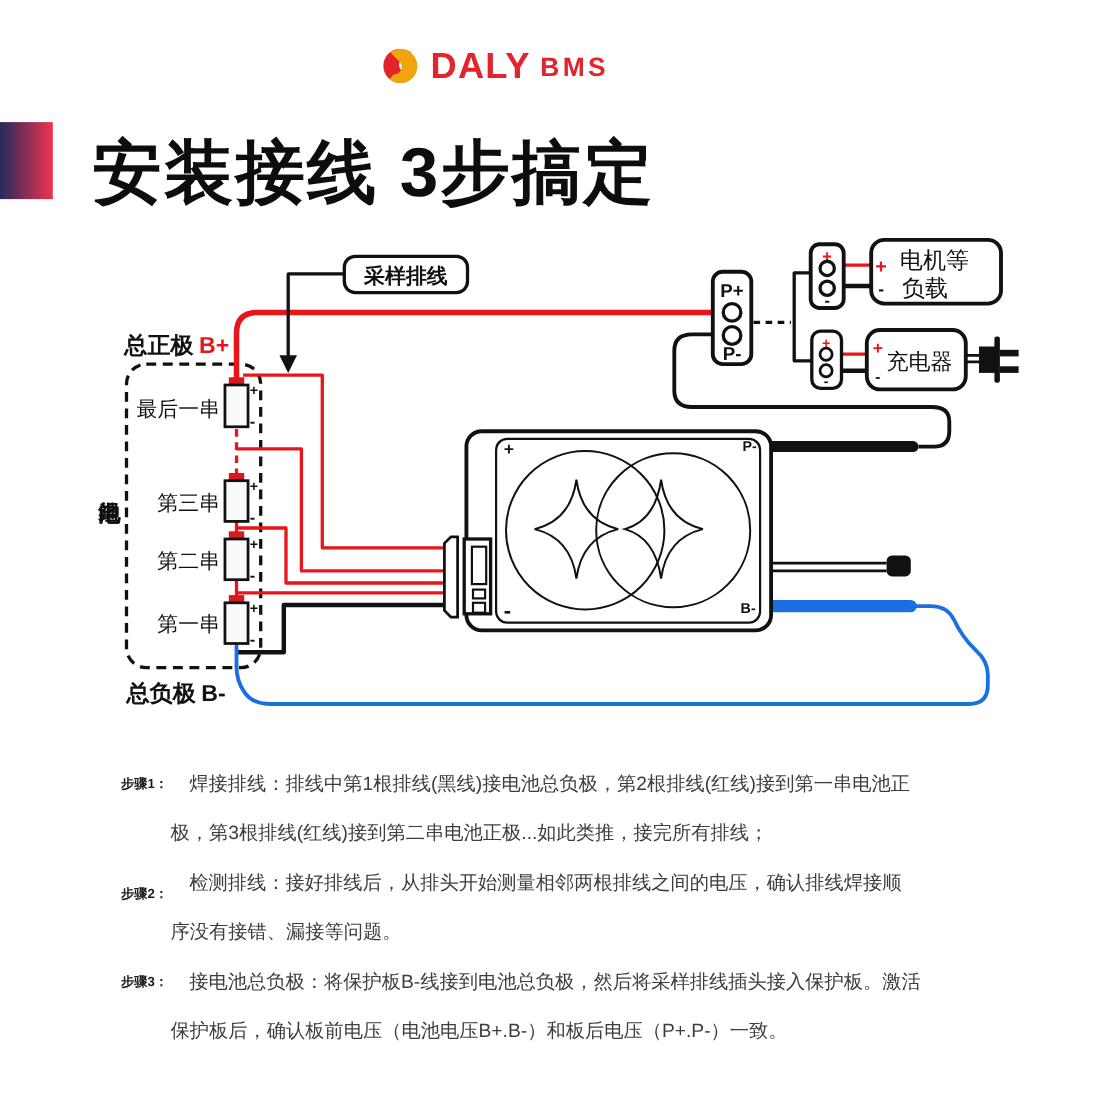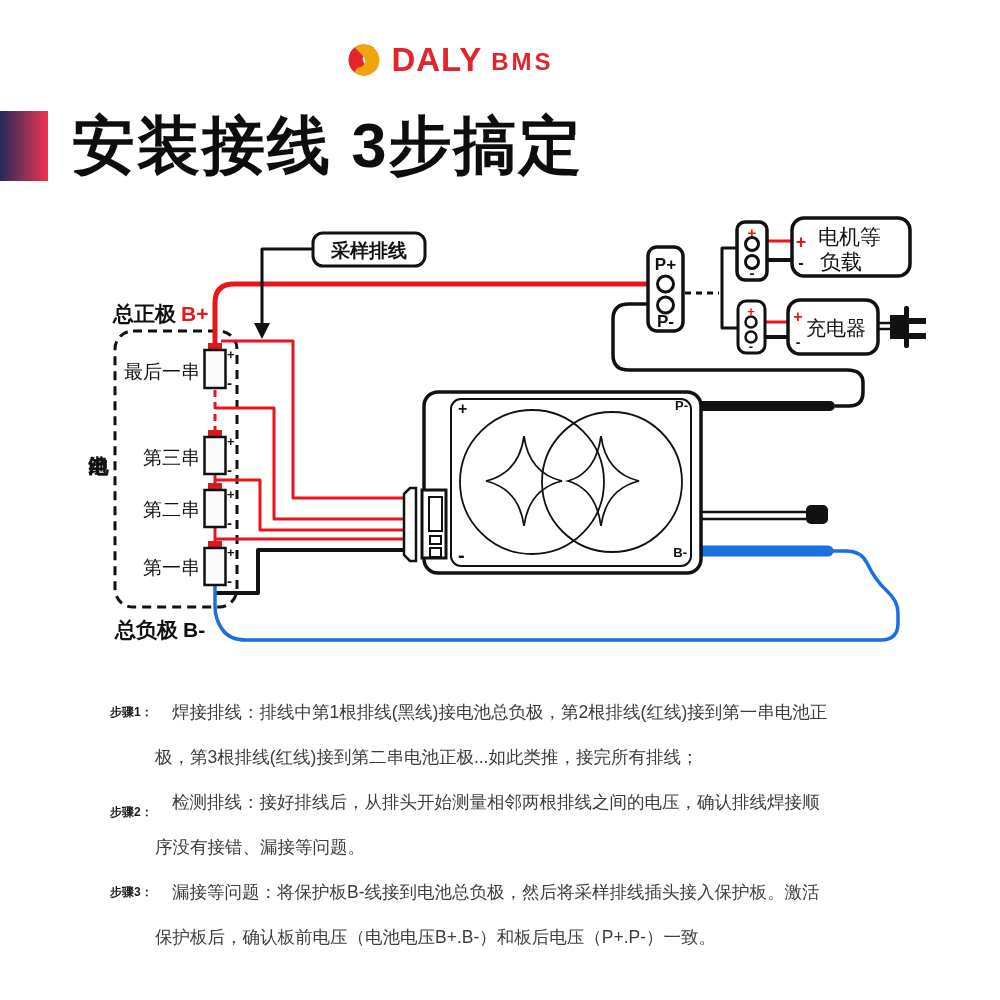--- a/index.html
+++ b/index.html
@@ -6,21 +6,21 @@
   #page{position:relative;width:1000px;height:1000px;background:#fff;overflow:hidden;
         font-family:"Liberation Sans",sans-serif;}
   
   #brand{position:absolute;top:42px;left:0;width:900px;display:flex;justify-content:center;
          align-items:center;gap:9px;}
   #brand .word{font-size:33px;font-weight:bold;color:#e3242c;letter-spacing:1px;line-height:36px;}
   #brand .suffix{font-size:24px;font-weight:bold;color:#e3242c;letter-spacing:3px;margin-top:3px;}
   
   #title-bar{position:absolute;left:0;top:111px;width:48px;height:70px;
              background:linear-gradient(90deg,#252a5c,#ee3350);}
-  #page-title{position:absolute;left:68px;top:104px;margin:4px;font-size:63px;line-height:74px;
+  #page-title{position:absolute;left:68px;top:104px;margin:16px;font-size:63px;line-height:74px;
               font-weight:bold;letter-spacing:2px;color:#0d0d0d;}
   
   #diagram{position:absolute;left:0;top:0;}
   
   .step-label{position:absolute;left:110px;font-size:12px;line-height:23px;font-weight:bold;color:#1a1a1a;white-space:nowrap;}
   .step-line{position:absolute;font-size:17.5px;line-height:23px;color:#3d3d3d;white-space:nowrap;}
   .step-line.first{left:172px;}
   .step-line.cont{left:155px;}
   svg text{font-family:"Liberation Sans",sans-serif;}
 </style>
@@ -203,18 +203,18 @@
       <span class="step-line first" style="top:701px">焊接排线：排线中第1根排线(黑线)接电池总负极，第2根排线(红线)接到第一串电池正</span>
       <span class="step-line cont" style="top:746px">极，第3根排线(红线)接到第二串电池正极...如此类推，接完所有排线；</span>
     </div>
     <div>
       <span class="step-label" style="top:801px">步骤2：</span>
       <span class="step-line first" style="top:791px">检测排线：接好排线后，从排头开始测量相邻两根排线之间的电压，确认排线焊接顺</span>
       <span class="step-line cont" style="top:836px">序没有接错、漏接等问题。</span>
     </div>
     <div>
       <span class="step-label" style="top:881px">步骤3：</span>
-      <span class="step-line first" style="top:881px">漏接等问题：将保护板B-线接到电池总负极，然后将采样排线插头接入保护板。激活</span>
+      <span class="step-line first" style="top:881px">接电池总负极：将保护板B-线接到电池总负极，然后将采样排线插头接入保护板。激活</span>
       <span class="step-line cont" style="top:926px">保护板后，确认板前电压（电池电压B+.B-）和板后电压（P+.P-）一致。</span>
     </div>
   </div>
 
 </div>
 
 </body></html>

